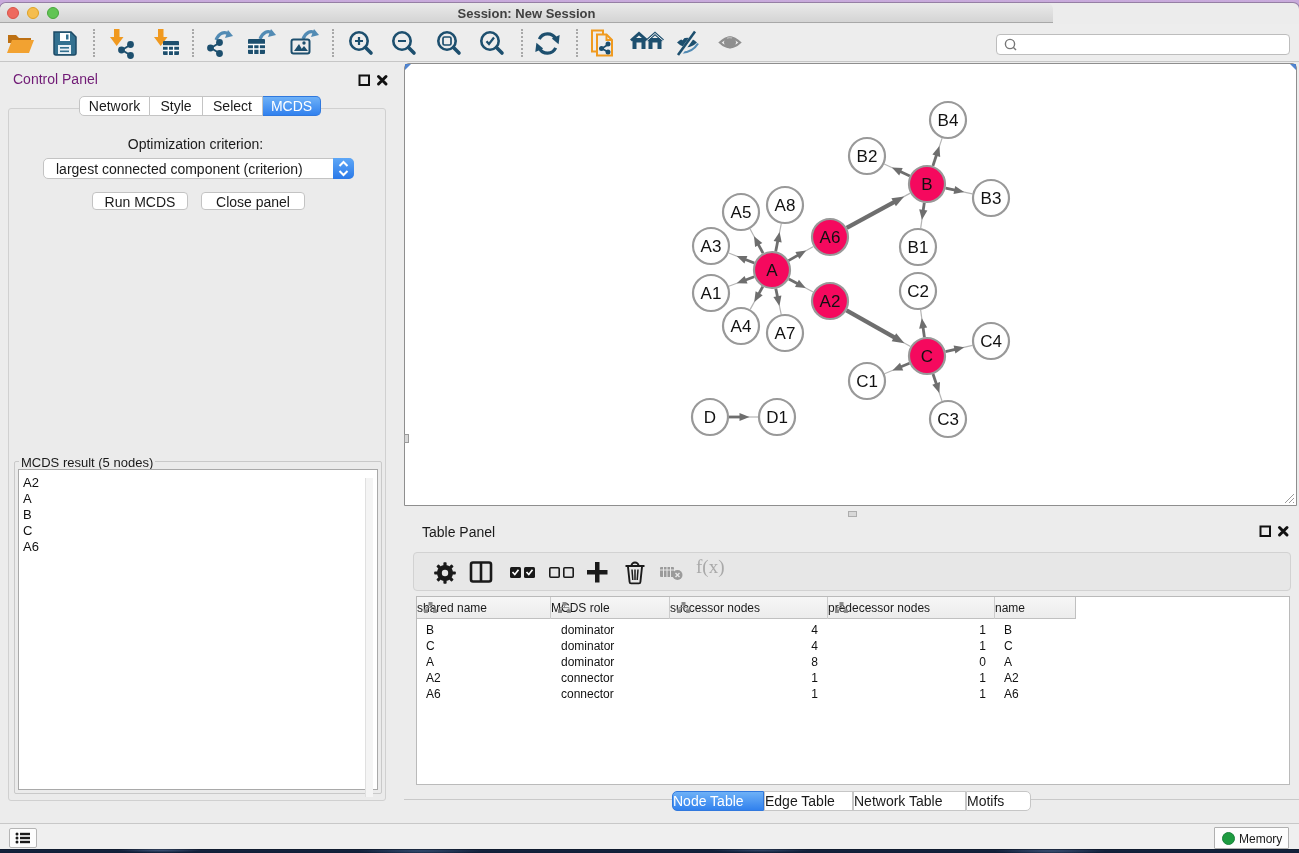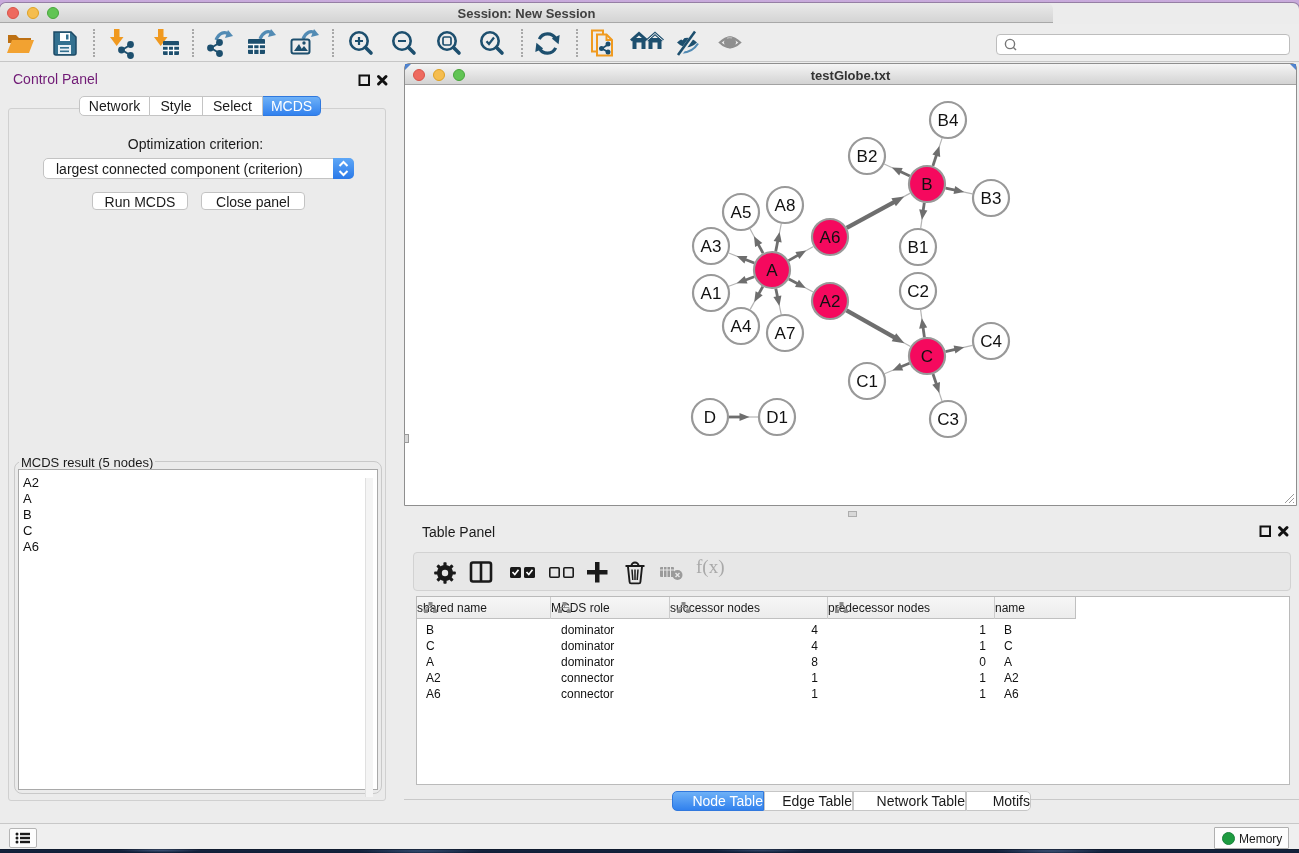--- a/index.html
+++ b/index.html
@@ -21,41 +21,41 @@
 .tab{top:30px;height:20px;z-index:3;background:#fff;border:1px solid #c4c4c4;border-left:none;font-size:14px;
 color:#1a1a1a;text-align:center;line-height:19px}
 #tab-mcds{background:linear-gradient(#6eb1f7,#3181ee);color:#fff;border-color:#3078dd}
 #opt-label{left:0;top:70px;width:391px;text-align:center;font-size:14px;color:#1a1a1a}
 #dropdown{left:43px;top:92px;width:311px;height:21px;background:#fff;border:1px solid #c3c3c3;border-radius:5px}
 #dd-text{left:12px;top:2px;font-size:14px;color:#1a1a1a}
 #dd-step{right:-1px;top:-1px;width:21px;height:21px;border-radius:0 5px 5px 0;
 background:linear-gradient(#5ea7f7,#2a79e8)}
 .btn{top:126px;height:18px;background:#fff;border:1px solid #c3c3c3;border-radius:4px;
 font-size:14px;color:#1a1a1a;text-align:center;line-height:18px}
-#fieldset{left:14px;top:395px;width:368px;height:333px;border:1px solid #c9c9c9;border-radius:8px}
+#fieldset{left:14px;top:395px;width:368px;height:333px;border:1px solid #c9c9c9;border-radius:2px}
 #fs-legend{left:4px;top:-7px;background:#ebebeb;font-size:13px;color:#1a1a1a;padding:0 2px}
 #mcds-list{left:3px;top:7px;width:360px;height:321px;background:#fff;border:1px solid #a9a9a9;
 font-size:13px;color:#111;line-height:16px;padding:5px 0 0 4px}
 #mcds-scroll{right:4px;top:8px;width:8px;height:319px;background:#f4f4f4;border-left:1px solid #e0e0e0}
 #nwin{left:404px;top:60px;width:893px;height:443px;background:#fff;border:1px solid #8e8e8e;
 border-radius:5px 5px 0 0}
 #ntitle{left:0;top:0;width:891px;height:21px;background:linear-gradient(#f5f5f5,#d3d3d3);
 border-bottom:1px solid #a2a2a2;border-radius:5px 5px 0 0}
 #ntitle .t{width:100%;text-align:center;top:4px;font-size:13px;font-weight:bold;color:#333}
 #tp{left:404px;top:515px;width:895px;height:302px}
 #tp-title{left:18px;top:6px;font-size:14px;color:#1a1a1a}
 #tp-toolbar{left:9px;top:34px;width:878px;height:39px;background:#e7e7e7;border:1px solid #d2d2d2;border-radius:4px}
 #tbl{left:12px;top:78px;width:874px;height:189px;background:#fff;border:1px solid #bababa}
 #tbl-head{left:0;top:0;width:659px;height:22px;background:linear-gradient(#f6f6f6,#ececec);border-bottom:1px solid #c0c0c0}
 .hcell{top:0;height:22px;border-right:1px solid #cccccc;font-size:12px;color:#1a1a1a;text-align:left;line-height:22px}
 .hico{position:absolute;left:7px;top:5px}
 .trow{left:0;width:800px;height:16px;font-size:12px;color:#111}
 .tc{position:absolute;top:1px}
 .btab{top:273px;height:20px;background:#fff;border:1px solid #c6c6c6;font-size:14px;color:#1a1a1a;
-text-align:right;line-height:19px}
+text-align:left;line-height:19px}
 #btab-node{background:linear-gradient(#6eb1f7,#3181ee);color:#fff;border-color:#3078dd}
 #statusbar{left:0;top:820px;width:1299px;height:29px;background:#efefef;border-top:1px solid #c8c8c8}
 #listbtn{left:9px;top:4px;width:28px;height:20px;background:#fdfdfd;border:1px solid #b5b5b5;border-radius:2px}
 #membtn{left:1214px;top:3px;width:75px;height:22px;background:#fdfdfd;border:1px solid #b0b0b0;border-radius:1px;
 font-size:12px;color:#1a1a1a}
 svg{position:absolute}
 </style></head><body>
 <div style="position:absolute;left:0;top:846px;width:1299px;height:7px;background:
 radial-gradient(60px 4px at 160px 4px,rgba(120,150,200,.45),transparent 70%),
 radial-gradient(90px 4px at 420px 5px,rgba(100,140,190,.4),transparent 70%),
@@ -236,26 +236,20 @@
         </div>
   </div>
   <div class="abs btn" style="left:92px;width:96px">Run MCDS</div>
   <div class="abs btn" style="left:201px;width:104px">Close panel</div>
   <div class="abs" id="fieldset">
         <span class="abs" id="fs-legend">MCDS result (5 nodes)</span>
    <div class="abs" id="mcds-list">A2<br>A<br>B<br>C<br>A6<div class="abs" id="mcds-scroll"></div></div>
   </div>
  </div>
  <div class="abs" id="nwin">
-  <div class="abs" id="ntitle">
-   <div class="abs tl" style="left:8px;top:5px;background:#ee6a5f;border:1px solid #d95348"></div>
-   <div class="abs tl" style="left:28px;top:5px;background:#f5bd4f;border:1px solid #dfa123"></div>
-   <div class="abs tl" style="left:48px;top:5px;background:#61c454;border:1px solid #48a53c"></div>
-   <div class="abs t">testGlobe.txt</div>
-  </div>
   <svg class="abs" style="right:1px;bottom:1px" width="12" height="12">
    <g stroke="#9a9a9a" stroke-width="1">
           <line x1="11" y1="2" x2="2" y2="11"></line>
           <line x1="11" y1="6" x2="6" y2="11"></line>
           <line x1="11" y1="10" x2="10" y2="11"></line>
         </g>
   </svg>
   <svg class="abs" style="left:0;top:0" width="6" height="6">
         <path d="M0,0 h6 l-6,6 z" fill="#3f79cc" opacity="0.9"></path>
       </svg>

